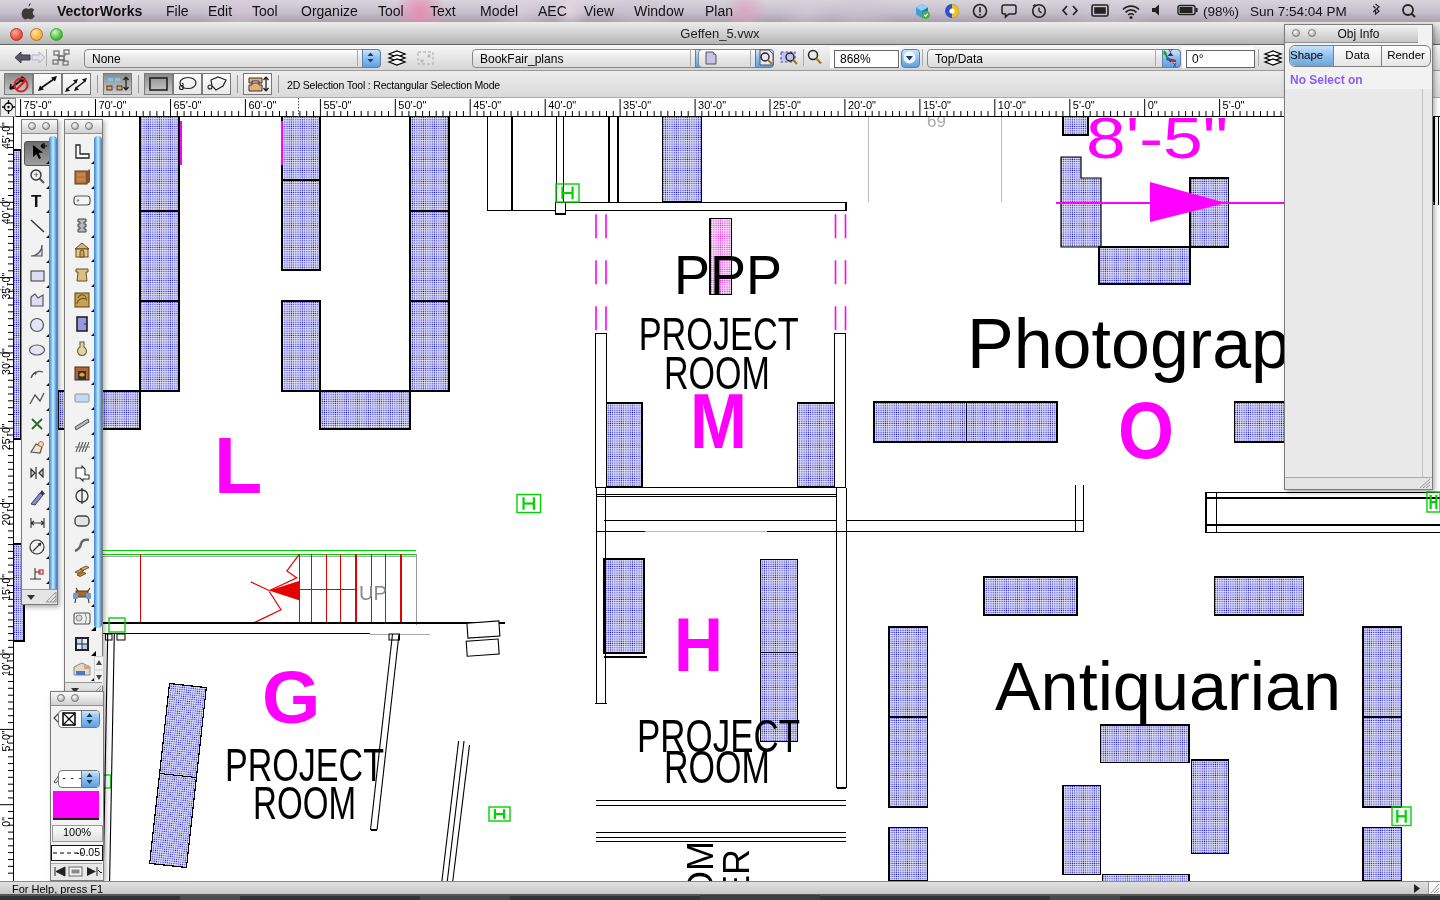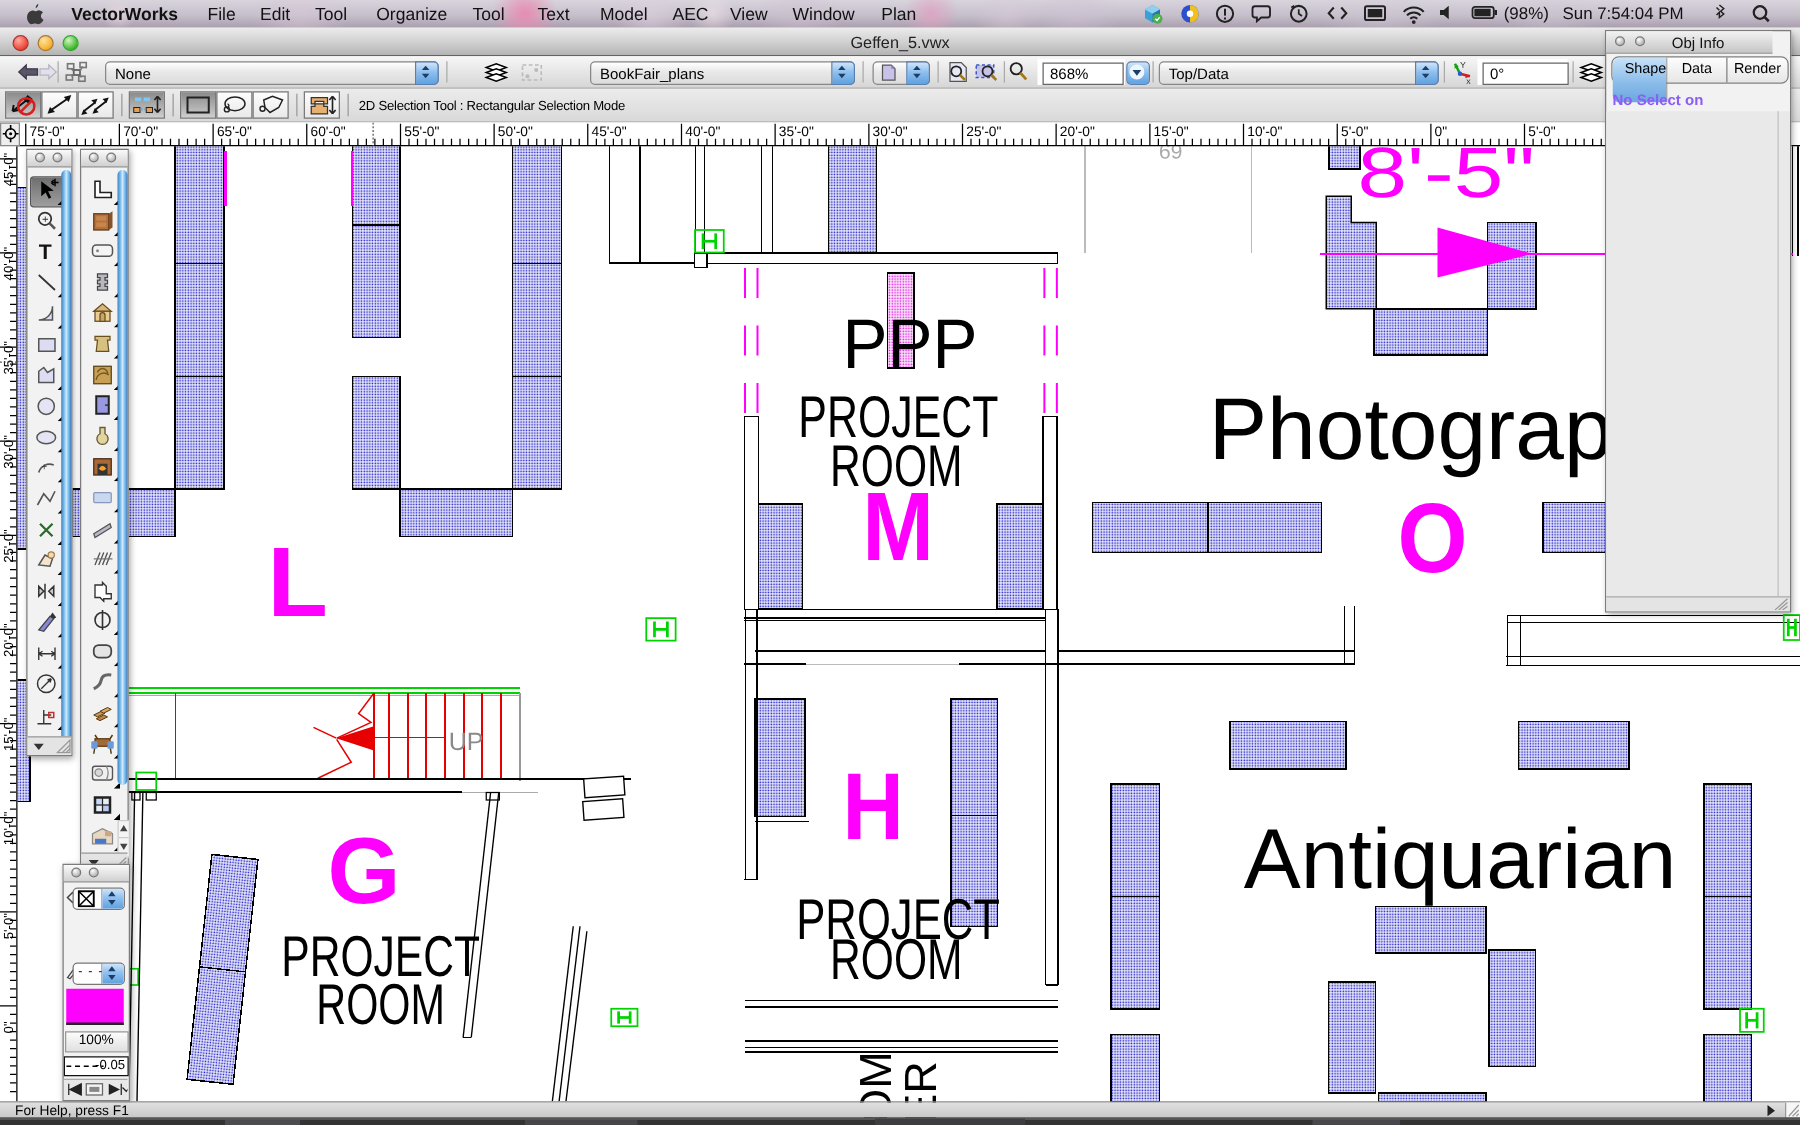--- a/index.html
+++ b/index.html
@@ -18,21 +18,21 @@
  border-bottom:1px solid #636363;box-sizing:border-box;}
 .tl{position:absolute;top:6px;width:11px;height:11px;border-radius:50%;}
 #titlebar .ttl{position:absolute;top:4px;left:0;width:1440px;text-align:center;
  font-size:13px;color:#222;}
 
 #toolbar1{left:0;top:45px;width:1440px;height:26px;
  background:linear-gradient(#f7f7f7,#e3e3e3 60%,#d6d6d6);
  border-bottom:1px solid #9a9a9a;box-sizing:border-box;}
 .sep1{position:absolute;top:4px;width:1px;height:17px;background:#aaa;}
 .pop{position:absolute;top:4px;height:17px;border:1px solid #888;border-radius:4px;
- background:linear-gradient(#fff,#e8e8e8 45%,#dcdcdc);font-size:12px;color:#000;}
+ background:linear-gradient(#fff,#e8e8e8 45%,#dcdcdc);font-size:12px;color:#000;padding-left:30px;}
 .pop .cap{position:absolute;right:-1px;top:-1px;width:17px;height:17px;border:1px solid #5a7fae;
  border-radius:0 4px 4px 0;background:linear-gradient(#cfe5fa,#8fc0ef 45%,#5ea1e0);}
 .pop .lbl{position:absolute;left:7px;top:1.5px;}
 .fld{position:absolute;height:15px;border:1px solid #666;background:#fff;
  font-size:12px;color:#000;padding:1px 0 0 5px;}
 
 #modebar{left:0;top:71px;width:1440px;height:27px;
  background:linear-gradient(#ececec,#d9d9d9);border-bottom:1px solid #aaa;box-sizing:border-box;}
 .mbtn{position:absolute;top:2px;width:29px;height:22px;border:1px solid #7a7a7a;
  background:linear-gradient(#fdfdfd,#e9e9e9);box-sizing:border-box;}
@@ -1217,21 +1217,21 @@
           <path d="M46 3 v9 M47 6 l3 3 l3 -3" stroke="#222" fill="none"></path>
         </svg></div>
     </div>
 <div class="pal" id="objinfo" style="left:1284px;top:24px;width:147px;height:464px">
       <div class="paltitle" style="width:133px;height:17px;background:linear-gradient(#f2f2f2,#c6c6c6)">
         <div class="pbtn" style="left:7px;top:4px"></div>
         <div class="pbtn" style="left:23px;top:4px"></div>
         <span style="position:absolute;left:0;width:147px;text-align:center;top:2px;font-size:12px;color:#111">Obj Info</span>
       </div>
 <div class="abs" style="left:4px;top:20px;width:140px;height:20px;border:1px solid #808080;border-radius:6px;background:linear-gradient(#fdfdfd,#e6e6e6)">
-        <div class="abs" style="left:0;top:0;width:44px;height:36px;border-right:1px solid #808080;border-radius:6px 0 0 6px;background:linear-gradient(#c8e2f8,#8cbdea 55%,#6ba6de);text-align:right;font-size:11.5px;padding-top:3px;box-sizing:border-box">Shape</div>
+        <div class="abs" style="left:0;top:0;width:44px;height:20px;border-right:1px solid #808080;border-radius:6px 0 0 6px;background:linear-gradient(#c8e2f8,#8cbdea 55%,#6ba6de);text-align:left;font-size:11.5px;padding-top:3px;box-sizing:border-box">Shape</div>
         <div class="abs" style="left:44px;top:0;width:48px;height:20px;border-right:1px solid #808080;text-align:center;font-size:11.5px;padding-top:3px;box-sizing:border-box">Data</div>
         <div class="abs" style="left:92px;top:0;width:48px;height:20px;text-align:center;font-size:11.5px;padding-top:3px;box-sizing:border-box">Render</div>
       </div>
 <div class="abs" style="left:5px;top:48px;font-size:12px;font-weight:bold;color:#8b5cf6">No Select on</div>
 <div class="abs" style="left:0px;top:64px;width:147px;height:388px;background:#e9e9e9"></div>
 <div class="abs" style="left:137px;top:64px;width:1px;height:388px;background:#c0c0c0"></div>
 <div class="abs" style="left:0;top:452px;width:147px;height:11px;background:#e4e4e4;border-top:1px solid #aaa">
         <svg width="12" height="10" style="position:absolute;right:1px;top:0">
           <path d="M11 1 L1 10 M11 4 L4 10 M11 7 L7 10" stroke="#999" stroke-width="1"></path>
         </svg>

